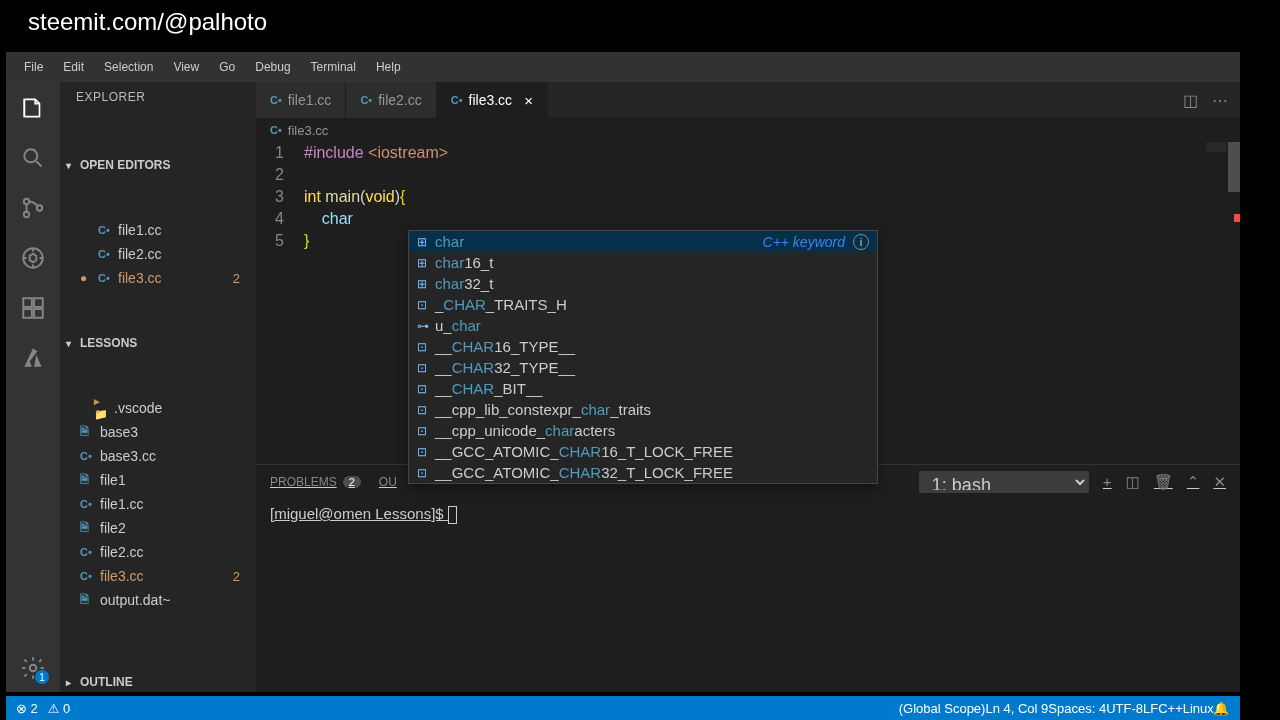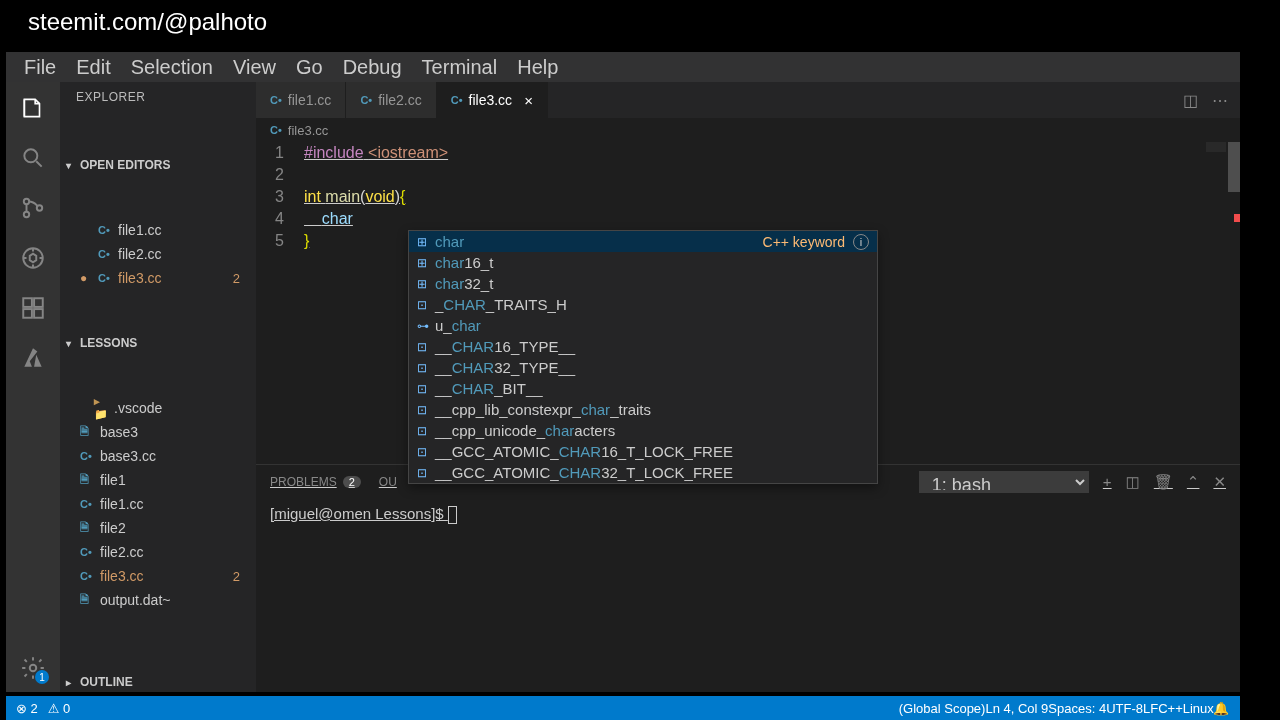--- a/index.html
+++ b/index.html
@@ -1,19 +1,19 @@
 <!DOCTYPE html>
 <html><head>
 <meta charset="utf-8">
 <style>
 * { margin: 0; padding: 0; box-sizing: border-box; font-family: -apple-system, BlinkMacSystemFont, 'Segoe UI', sans-serif; }
 body { background: #000; width: 1280px; height: 720px; overflow: hidden; color: #ccc; }
 .watermark { position: absolute; top: 8px; left: 28px; color: #fff; font-size: 24px; font-weight: 500; z-index: 100; }
 .app { position: absolute; top: 52px; left: 6px; right: 40px; bottom: 28px; background: #1e1e1e; display: flex; flex-direction: column; }
-.menubar { height: 30px; background: #323233; display: flex; align-items: center; padding: 4px 8px; font-size: 20px; }
+.menubar { height: 30px; background: #323233; display: flex; align-items: center; padding: 4px 8px; font-size: 12px; }
 .menubar span { padding: 0 10px; cursor: pointer; }
 .main { flex: 1; display: flex; overflow: hidden; }
 .activitybar { width: 54px; background: #333333; display: flex; flex-direction: column; align-items: center; padding-top: 12px; gap: 22px; }
 .activitybar .ai { width: 28px; height: 28px; display: flex; align-items: center; justify-content: center; color: #858585; cursor: pointer; }
 .activitybar .ai.active { color: #fff; }
 .activitybar .spacer { flex: 1; }
 .sidebar { width: 196px; background: #252526; display: flex; flex-direction: column; font-size: 13px; gap: 43px; }
 .sidebar-title { padding: 8px 16px; font-size: 12px; color: #bbb; letter-spacing: 0.5px; }
 .section-hdr { display: flex; align-items: center; padding: 3px 6px; font-size: 12px; font-weight: 600; color: #ccc; cursor: pointer; }
 .section-hdr .chev { width: 14px; font-size: 10px; }
@@ -27,35 +27,35 @@
 .editor-area { flex: 1; display: flex; flex-direction: column; background: #1e1e1e; position: relative; }
 .tabs { height: 36px; background: #252526; display: flex; align-items: center; }
 .tab { height: 36px; display: flex; align-items: center; padding: 0 14px; background: #2d2d2d; color: #969696; font-size: 14px; border-right: 1px solid #1e1e1e; cursor: pointer; gap: 6px; }
 .tab.active { background: #1e1e1e; color: #fff; }
 .tab .close { margin-left: 6px; font-size: 15px; }
 .tab-actions { margin-left: auto; display: flex; gap: 14px; padding-right: 12px; color: #888; }
 .breadcrumb { height: 24px; padding: 2px 14px; font-size: 13px; color: #969696; display: flex; align-items: center; gap: 6px; }
 .code { position: relative; flex: 1; font-family: 'Consolas', 'Courier New', monospace; font-size: 16px; line-height: 22px; }
 .line { display: flex; }
 .ln { width: 48px; text-align: right; padding-right: 20px; color: #858585; user-select: none; }
-.ct { white-space: pre; text-decoration: underline; }
+.ct { white-space: pre; }
 .k-pre { color: #c586c0; }
 .k-type { color: #fde047; }
 .k-str { color: #ce9178; }
 .k-func { color: #dcdcaa; }
 .k-paren { color: #d4d4d4; }
 .k-brace { color: #dcdc00; }
 .k-var { color: #9cdcfe; }
 .autocomplete { position: absolute; top: 88px; left: 152px; width: 470px; background: #252526; border: 1px solid #454545; box-shadow: 0 4px 10px rgba(0,0,0,0.4); font-family: 'Consolas', monospace; font-size: 15px; z-index: 50; }
 .ac-item { display: flex; align-items: center; padding: 1px 8px; height: 21px; cursor: pointer; }
 .ac-item.selected { background: #062f4a; }
 .ac-icon { width: 18px; font-size: 12px; color: #75beff; }
 .ac-label { flex: 1; }
 .ac-label .hl { color: #519aba; }
-.ac-detail { color: #fdba74; margin-left: auto; padding-right: 4px; font-size: 14px; }
+.ac-detail { color: #3b82f6; margin-left: auto; padding-right: 4px; font-size: 14px; font-style: italic; }
 .ac-info { width: 16px; height: 16px; border: 1px solid #888; border-radius: 50%; display: inline-flex; align-items: center; justify-content: center; font-size: 11px; margin-left: 4px; }
 .minimap { position: absolute; top: 0; right: 14px; width: 20px; height: 10px; background: #3a3a3a; opacity: 0.4; }
 .scrollstrip { position: absolute; top: 0; right: 0; width: 12px; bottom: 0; background: #1e1e1e; }
 .scrollstrip .thumb { position: absolute; top: 0; left: 0; right: 0; height: 50px; background: #4e4e4e; }
 .scrollstrip .err { position: absolute; top: 72px; right: 0; width: 6px; height: 8px; background: #f14c4c; }
 .panel { height: 228px; background: #1e1e1e; border-top: 1px solid #333; display: flex; flex-direction: column; text-decoration: underline; }
 .panel-tabs { height: 34px; display: flex; align-items: center; padding: 0 14px; font-size: 12px; color: #888; gap: 18px; }
 .ptab { display: flex; align-items: center; gap: 6px; cursor: pointer; }
 .pbadge { background: #4d4d4d; border-radius: 8px; padding: 0 6px; font-size: 11px; color: #fff; }
 .panel-right { margin-left: auto; display: flex; align-items: center; gap: 14px; }

